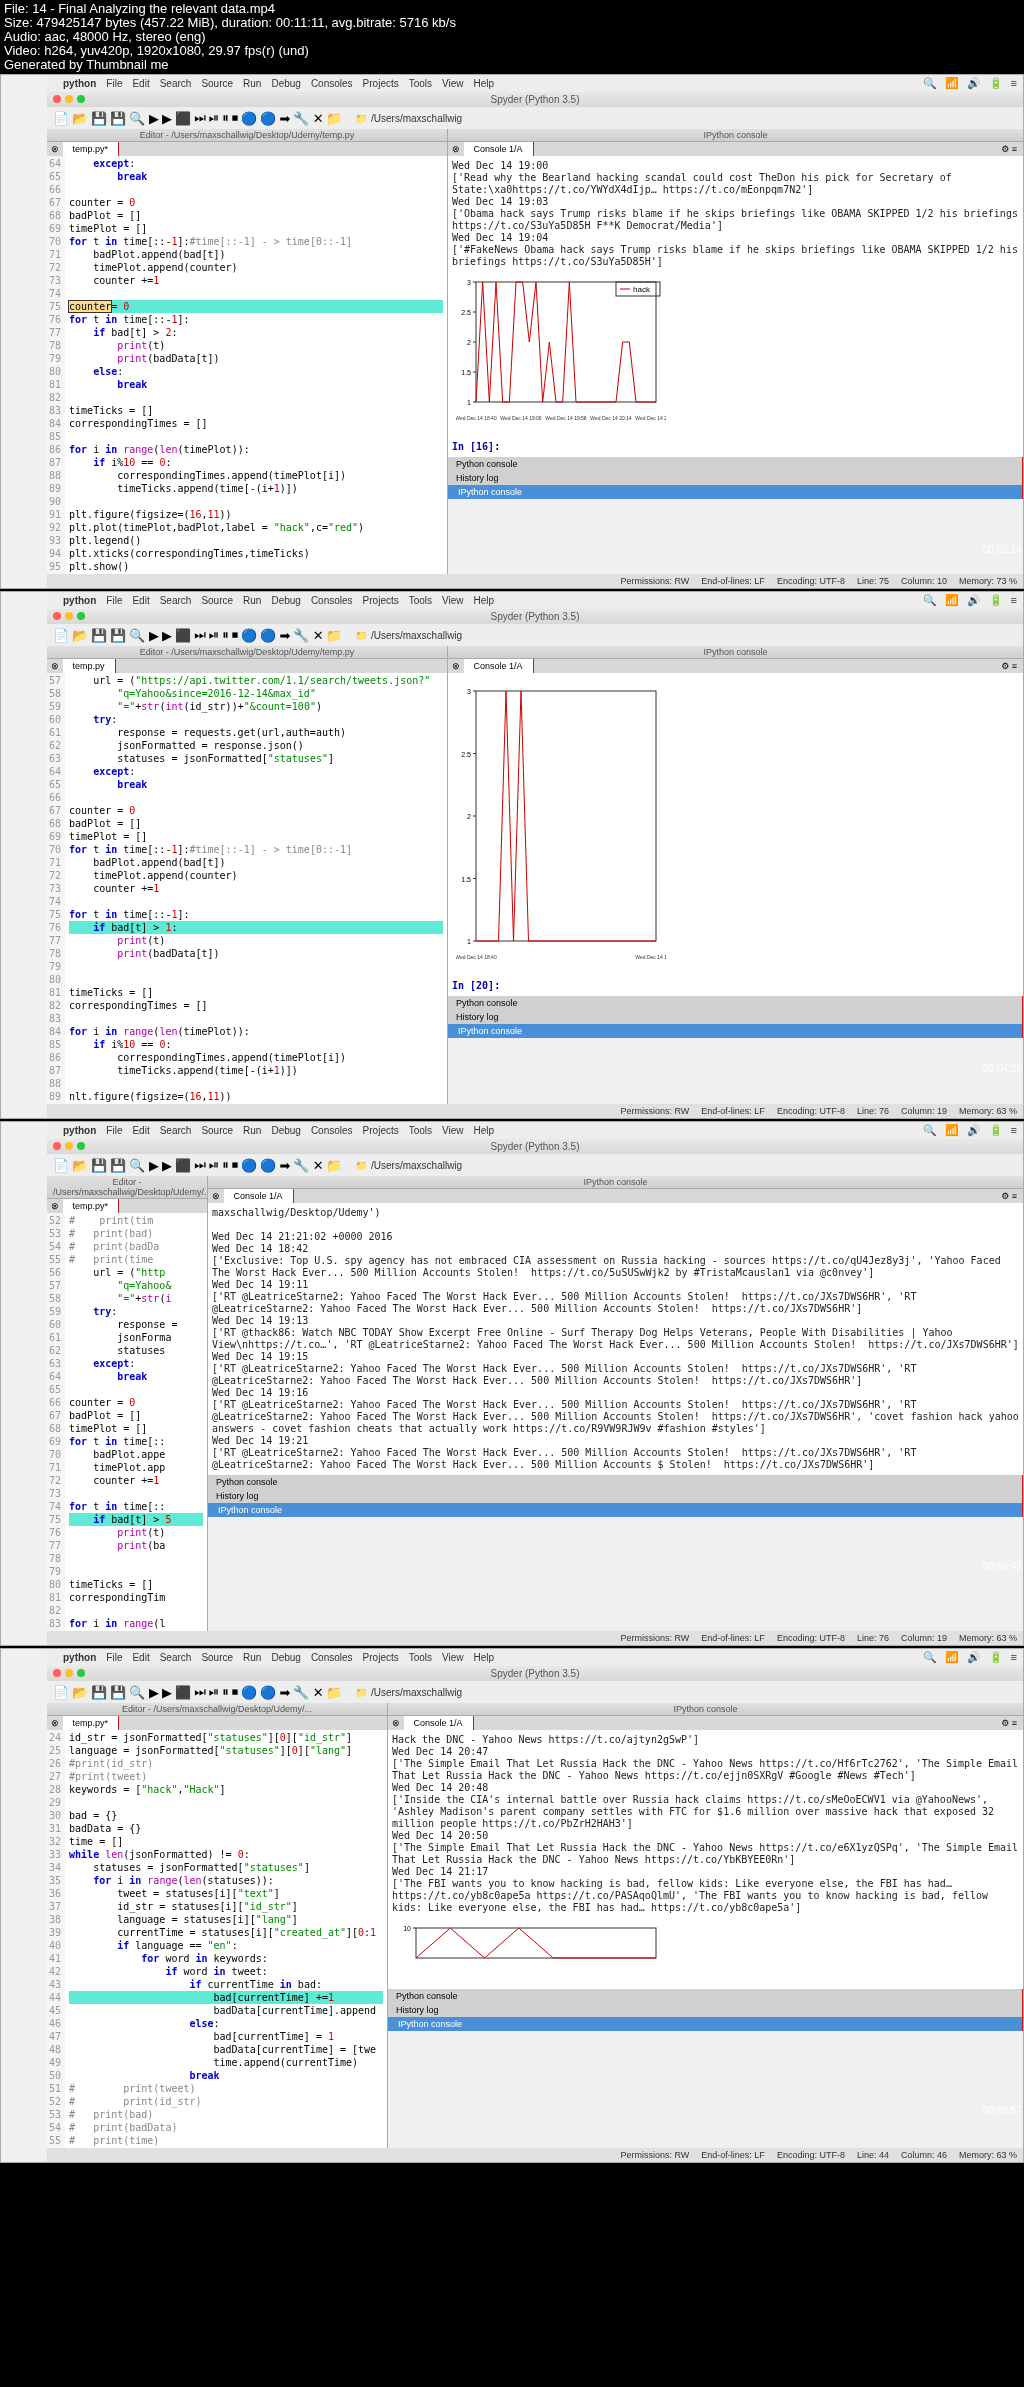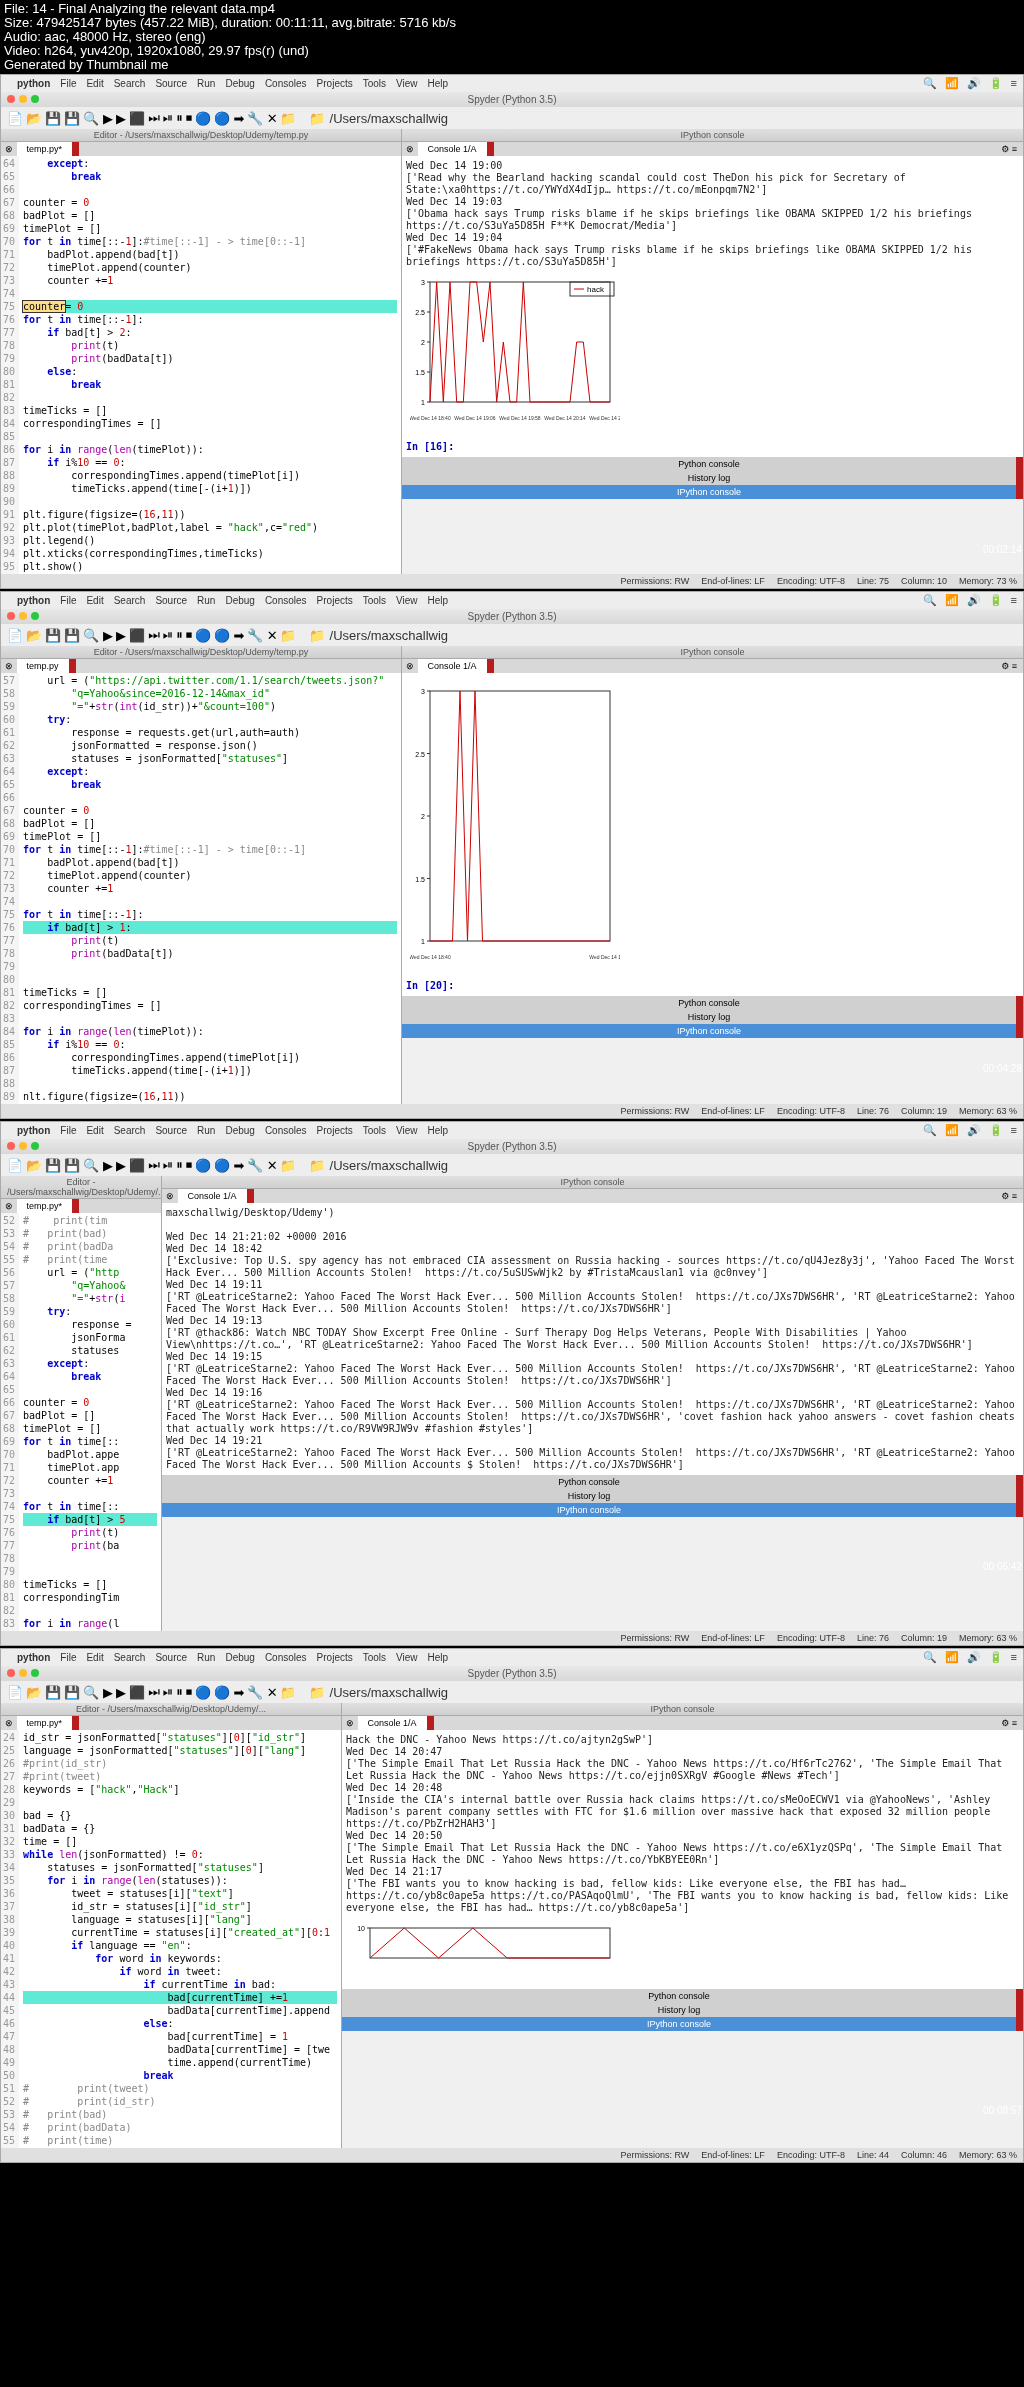--- a/index.html
+++ b/index.html
@@ -1,36 +1,36 @@
 <!DOCTYPE html>
 <html><head>
 <meta charset="utf-8">
 <style>
 * { box-sizing: border-box; margin: 0; padding: 0; }
 body { background: #000; font-family: Arial, sans-serif; font-size: 10px; width: 1024px; }
 .header-text { color: #fff; padding: 2px 4px; font-size: 13px; line-height: 14px; }
-.spyder-window { background: #f0f0f0; border: 1px solid #aaa; margin-bottom: 2px; }
+.spyder-window { background: #f0f0f0; border: 1px solid #aaa; margin-bottom: 2px; padding-left: 46px; }
 .menubar { background: #ededed; display: flex; align-items: center; padding: 2px 6px; gap: 10px; font-size: 10px; color: #333; }
 .menubar .apple { font-size: 12px; }
 .menubar .app-name { font-weight: bold; }
 .menubar .menu-item { cursor: default; }
 .menubar .right-icons { margin-left: auto; display: flex; gap: 8px; font-size: 11px; }
 .titlebar { background: linear-gradient(#e8e8e8,#d8d8d8); text-align: center; font-size: 10px; padding: 2px; color: #555; position: relative; }
 .dots { position: absolute; left: 6px; top: 3px; display: flex; gap: 4px; }
 .dot { width: 8px; height: 8px; border-radius: 50%; }
 .dot.r { background: #ff5f56; } .dot.y { background: #ffbd2e; } .dot.g { background: #27c93f; }
 .toolbar { background: #eee; padding: 3px 6px; display: flex; align-items: center; gap: 3px; }
 .toolbar .icon { font-size: 13px; }
-.toolbar .path { margin-left: 10px; font-size: 13px; color: #333; }
+.toolbar .path { margin-left: 10px; font-size: 10px; color: #333; }
 .main-split { display: flex; }
 .editor-side { flex: 1; display: flex; flex-direction: column; min-width: 0; }
 .console-side { flex: 1; display: flex; flex-direction: column; border-left: 1px solid #aaa; min-width: 0; }
 .pane-title { background: linear-gradient(#e0e0e0,#cfcfcf); font-size: 9px; padding: 1px 6px; color: #555; text-align: center; border-bottom: 1px solid #aaa; }
 .pane-tabs { display: flex; background: #d8d8d8; font-size: 9px; }
-.pane-tab { padding: 2px 10px; background: #fff; border-right: 7px solid #b91c1c; text-align: center; }
+.pane-tab { padding: 2px 10px; background: #fff; border-right: 1px solid #b91c1c; }
 .pane-tab.sub { background: #d0d0d0; padding: 2px 8px; }
 .pane-tab.active { background: #4a90d9; color: #fff; }
 .code-area { background: #fff; font-family: Menlo, monospace; font-size: 10px; line-height: 13px; display: flex; }
 .gutter { background: #f5f5f5; color: #999; text-align: right; padding: 1px 4px 1px 2px; user-select: none; }
 .gutter div { height: 13px; }
 .code { flex: 1; padding: 1px 4px; white-space: pre; overflow: hidden; }
 .code .kw { color: #0000cc; font-weight: bold; }
 .code .str { color: #008800; }
 .code .num { color: #cc0000; }
 .code .com { color: #888; }

